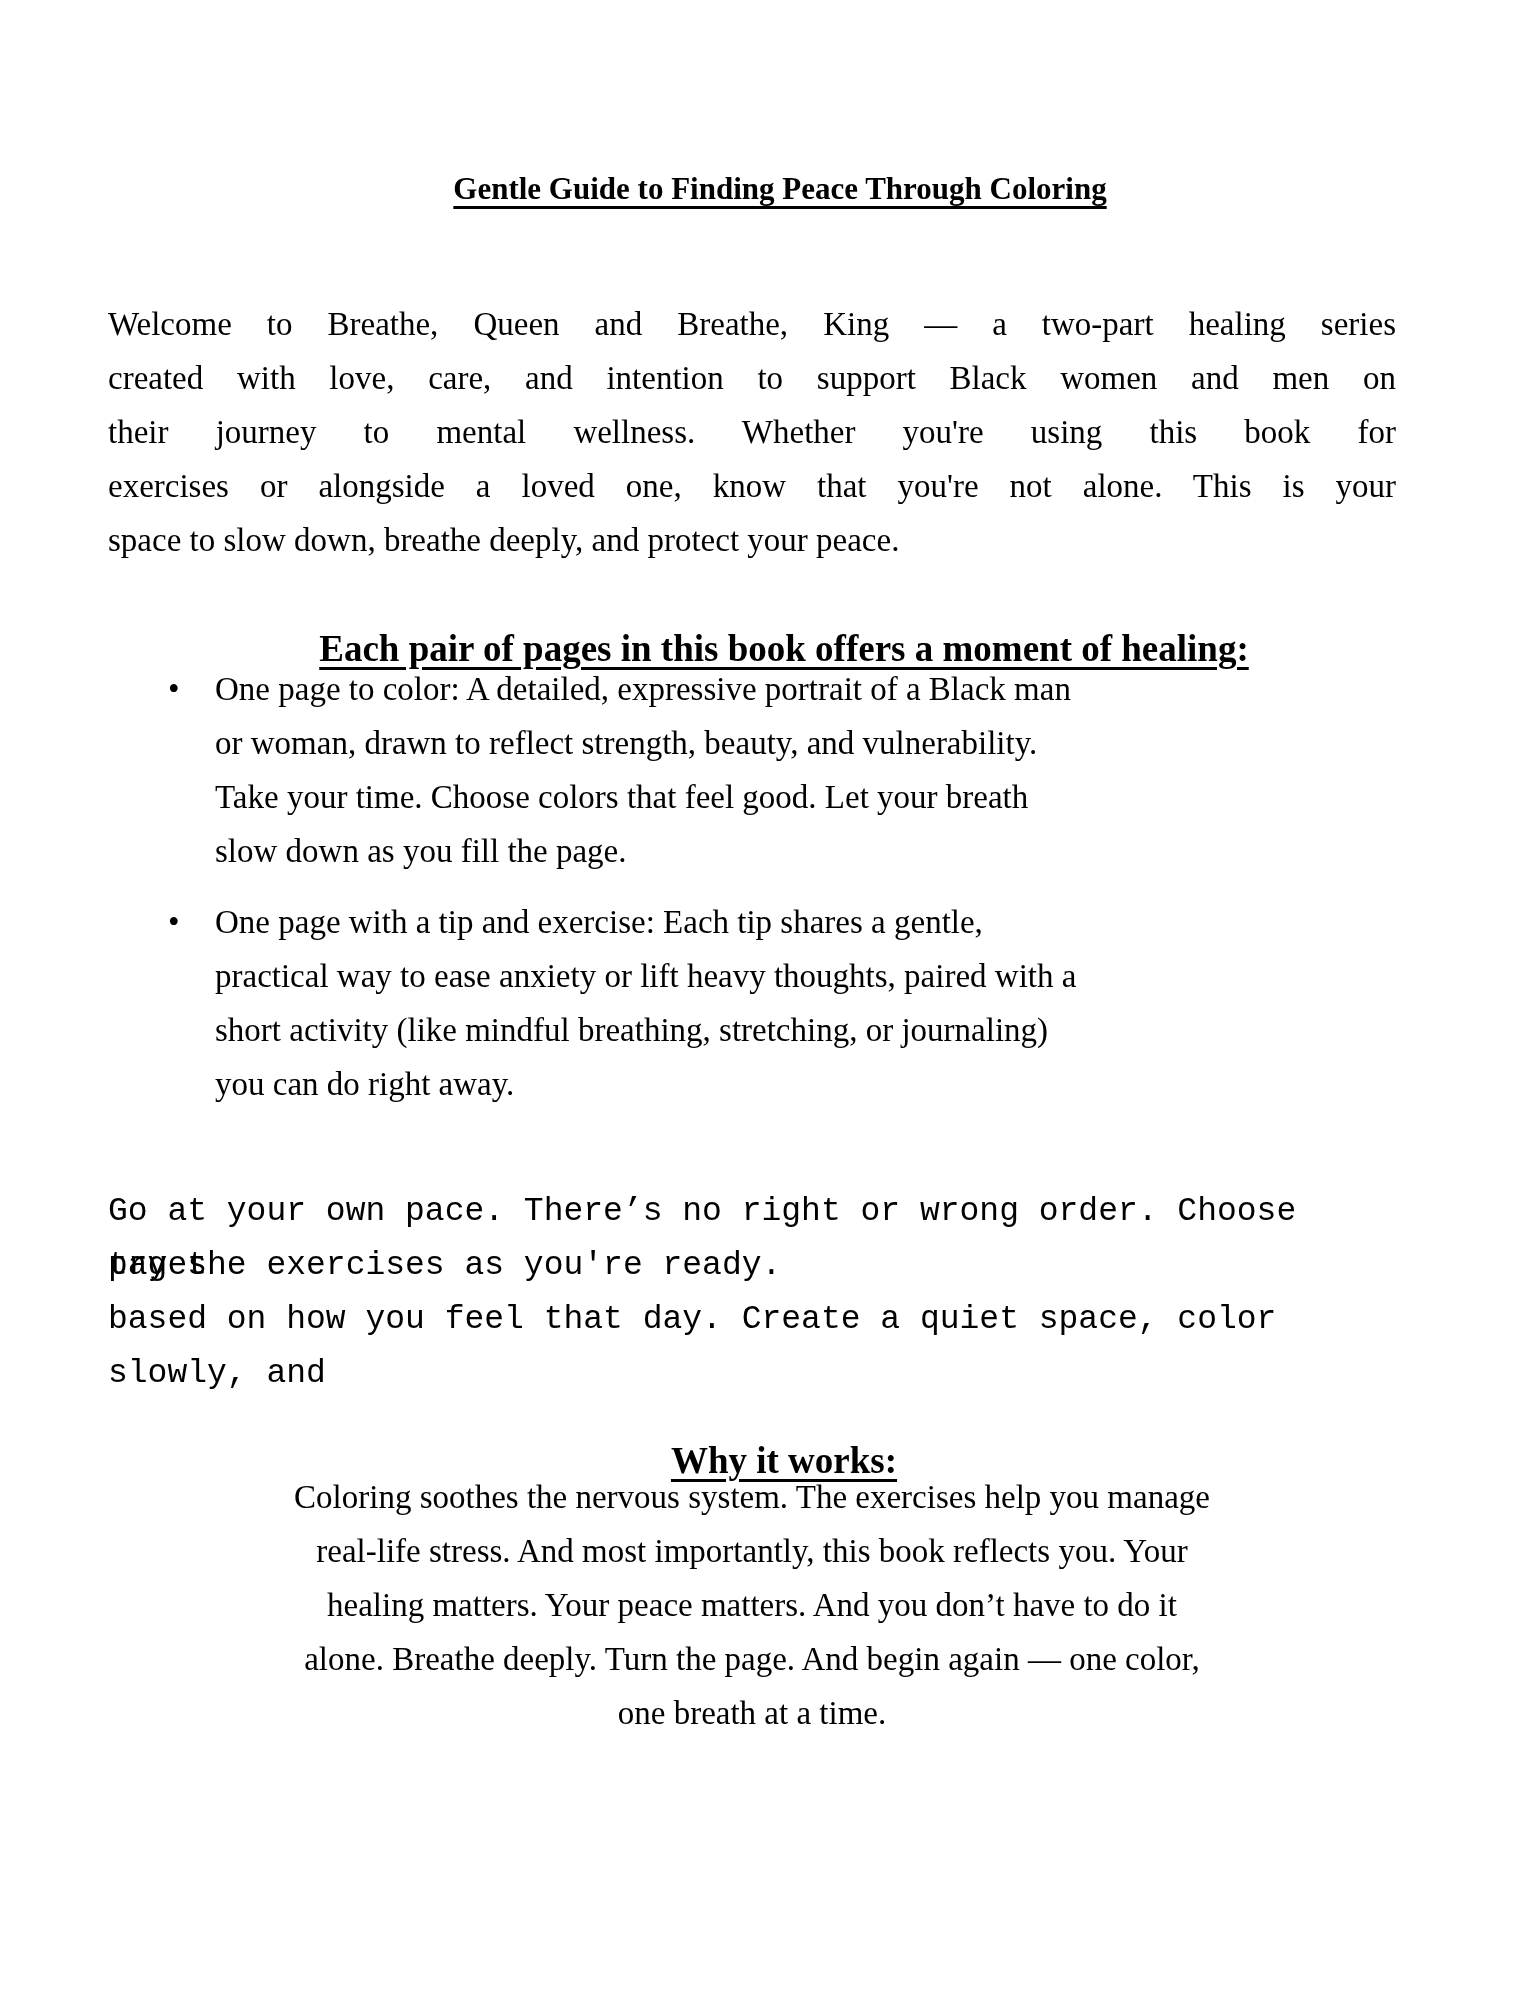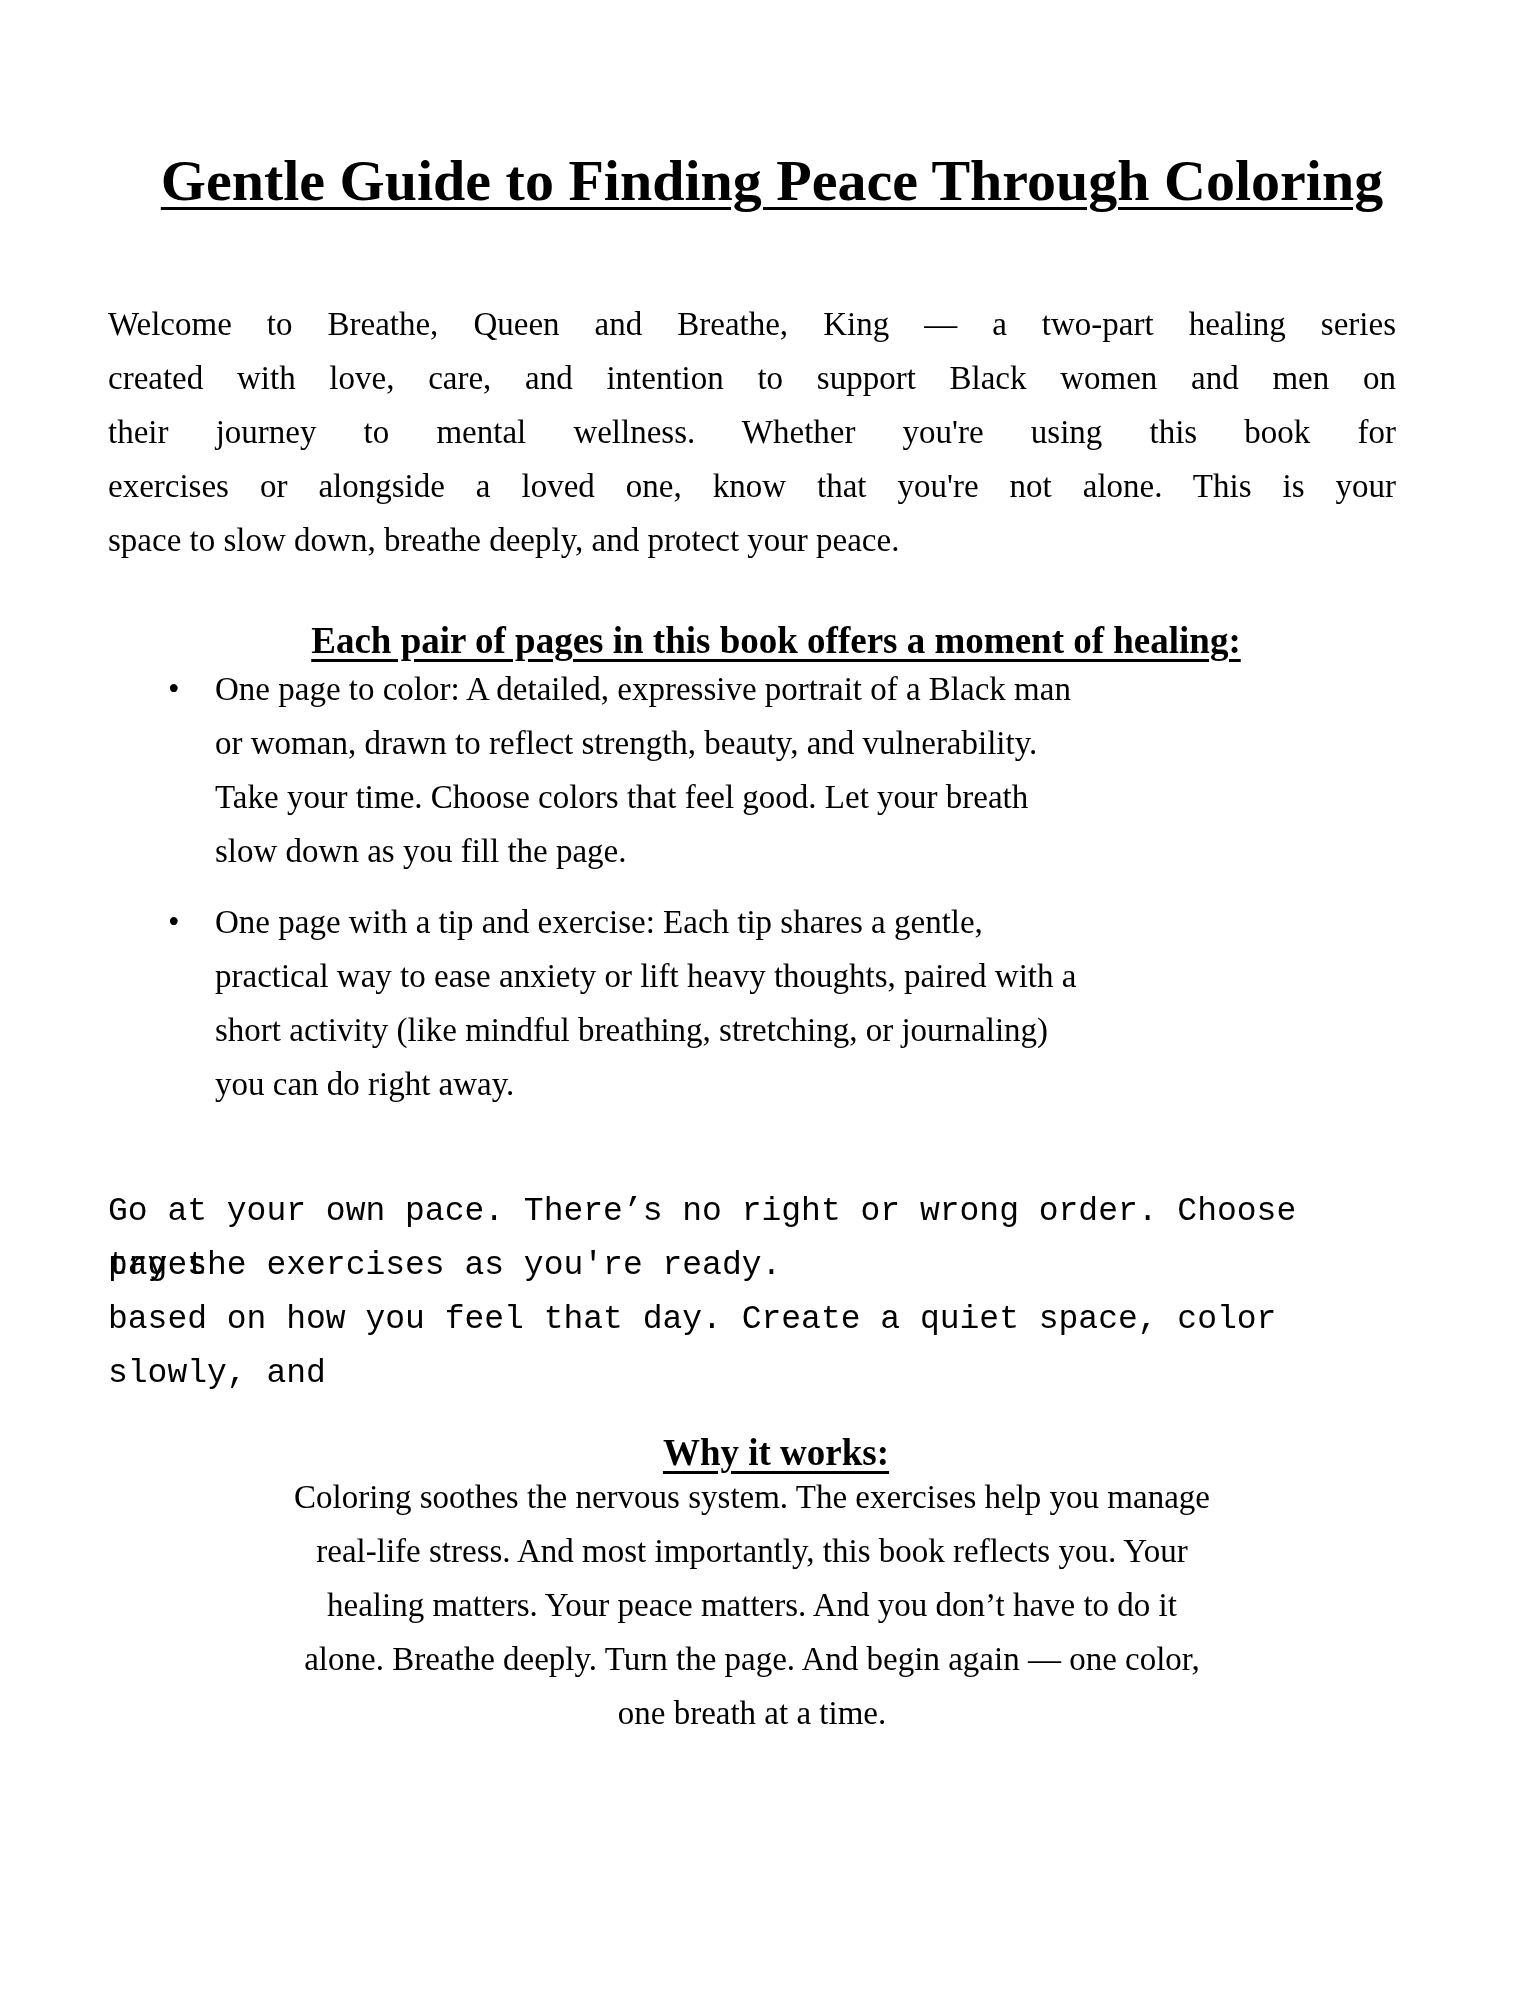--- a/index.html
+++ b/index.html
@@ -21,30 +21,30 @@
     width: 1288px;
   }
   .centered-block {
     position: absolute;
     left: 108px;
     width: 1320px;
     text-align: center;
   }
   .doc-title {
     top: 150px;
-    margin: 4px;
-    font-size: 58px;
+    margin: 12px;
+    font-size: 31px;
     font-weight: bold;
     line-height: 54px;
     text-decoration: underline;
     text-decoration-thickness: 3px;
     text-underline-offset: 7px;
   }
   .section-heading {
-    margin: 8px;
+    margin: 16px;
     font-size: 37px;
     font-weight: bold;
     line-height: 54px;
     text-decoration: underline;
     text-decoration-thickness: 3px;
     text-underline-offset: 6px;
   }
   .heading-pages { top: 606px; }
   .heading-why   { top: 1418px; }
   .para { font-size: 33px; }

